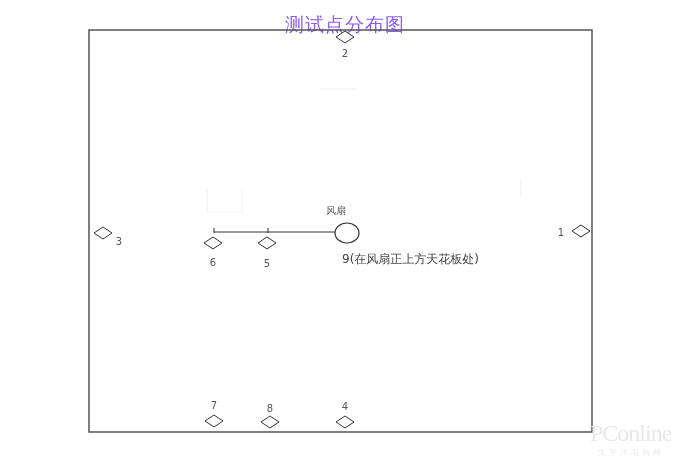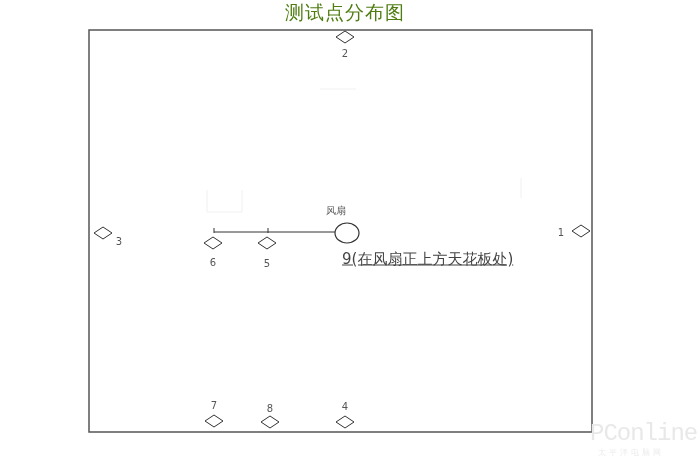--- a/index.html
+++ b/index.html
@@ -1,21 +1,21 @@
 <!DOCTYPE html>
 <html><head>
 <meta charset="utf-8">
 <style>
   html, body { margin: 0; padding: 0; background: #ffffff; }
   body { width: 700px; height: 462px; position: relative; overflow: hidden; font-family: "DejaVu Sans", sans-serif; }
-  .title { position: absolute; left: 0; top: 0; width: 690px; text-align: center; font-family: "DejaVu Serif", serif; font-size: 19px; color: #4d7c0f; letter-spacing: 1px; }
+  .title { position: absolute; left: 0; top: 12px; width: 690px; text-align: center; font-family: "DejaVu Serif", serif; font-size: 19px; color: #8b5cf6; letter-spacing: 1px; }
   svg.diagram { position: absolute; left: 0; top: 0; }
   .lbl { position: absolute; font-size: 10px; color: #555; transform: translate(-50%, -50%); white-space: nowrap; }
-  .lbl.note { transform: translate(0, -50%); font-size: 15px; color: #444; text-decoration: underline; }
-  .watermark { position: absolute; left: 590px; top: 420px; color: #e8e8e8; font-size: 24px; font-family: Liberation Mono, monospace; letter-spacing: -1px; }
+  .lbl.note { transform: translate(0, -50%); font-size: 12px; color: #444; }
+  .watermark { position: absolute; left: 590px; top: 420px; color: #e8e8e8; font-size: 24px; font-family: Liberation Serif, serif; letter-spacing: -1px; }
   .watermark-sub { position: absolute; left: 598px; top: 447px; color: #ececec; font-size: 8px; letter-spacing: 3px; }
 </style>
 </head>
 <body>
 
 <div class="title">测试点分布图</div>
 
 <svg class="diagram" width="700" height="462" viewBox="0 0 700 462">
 
   <rect x="89" y="30" width="503" height="402" fill="none" stroke="#555" stroke-width="1.5"></rect>

